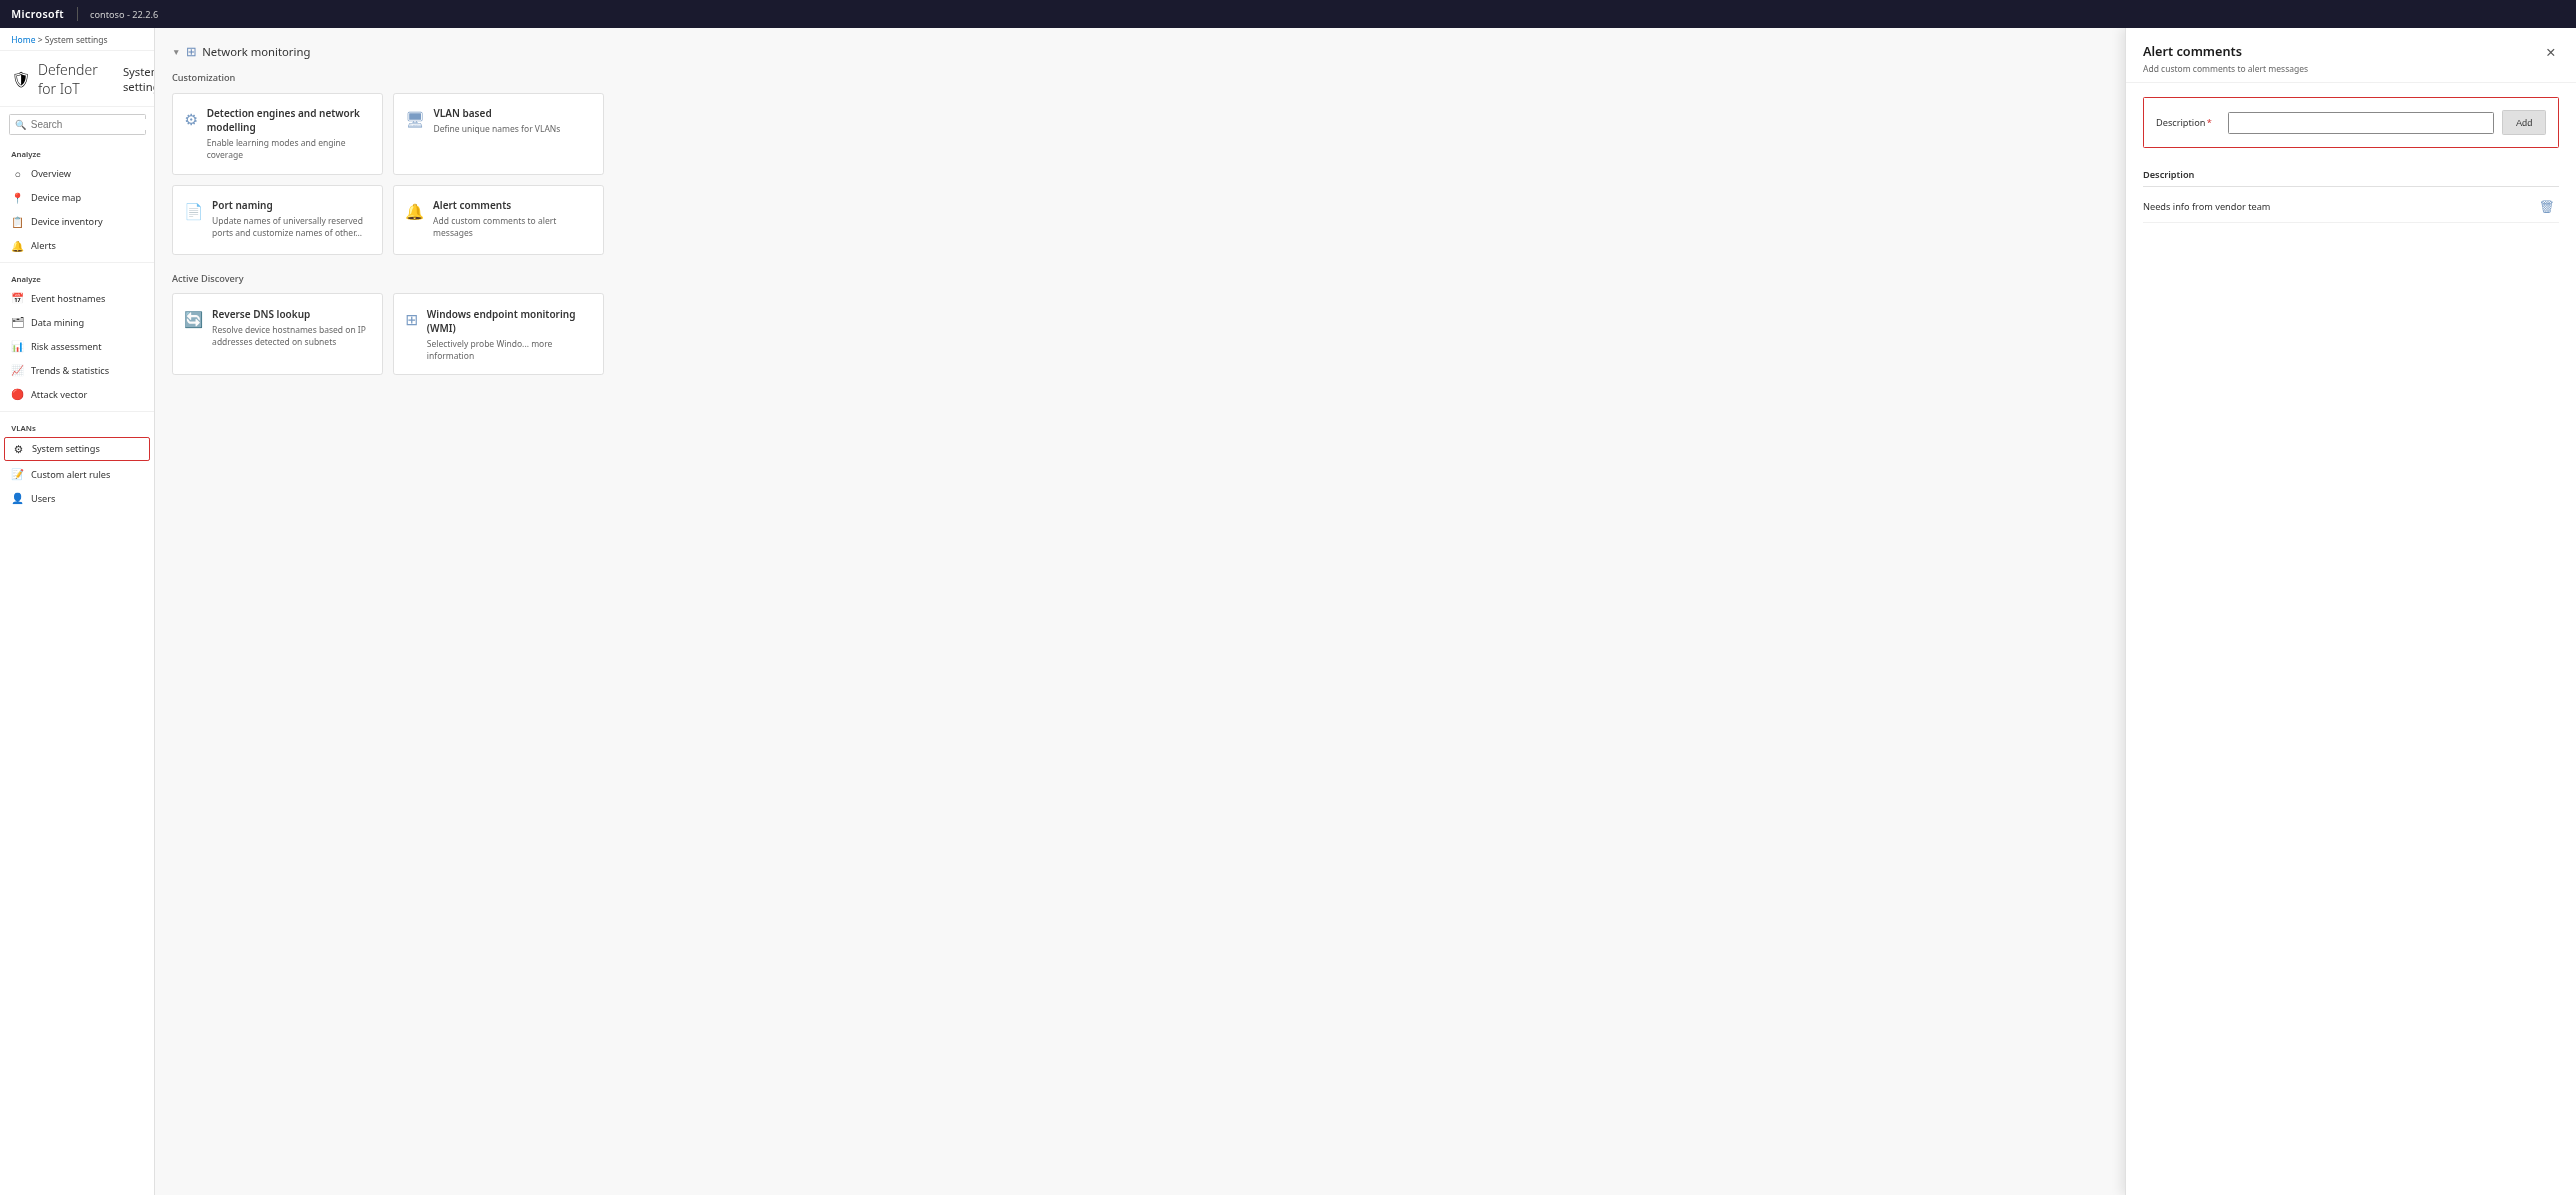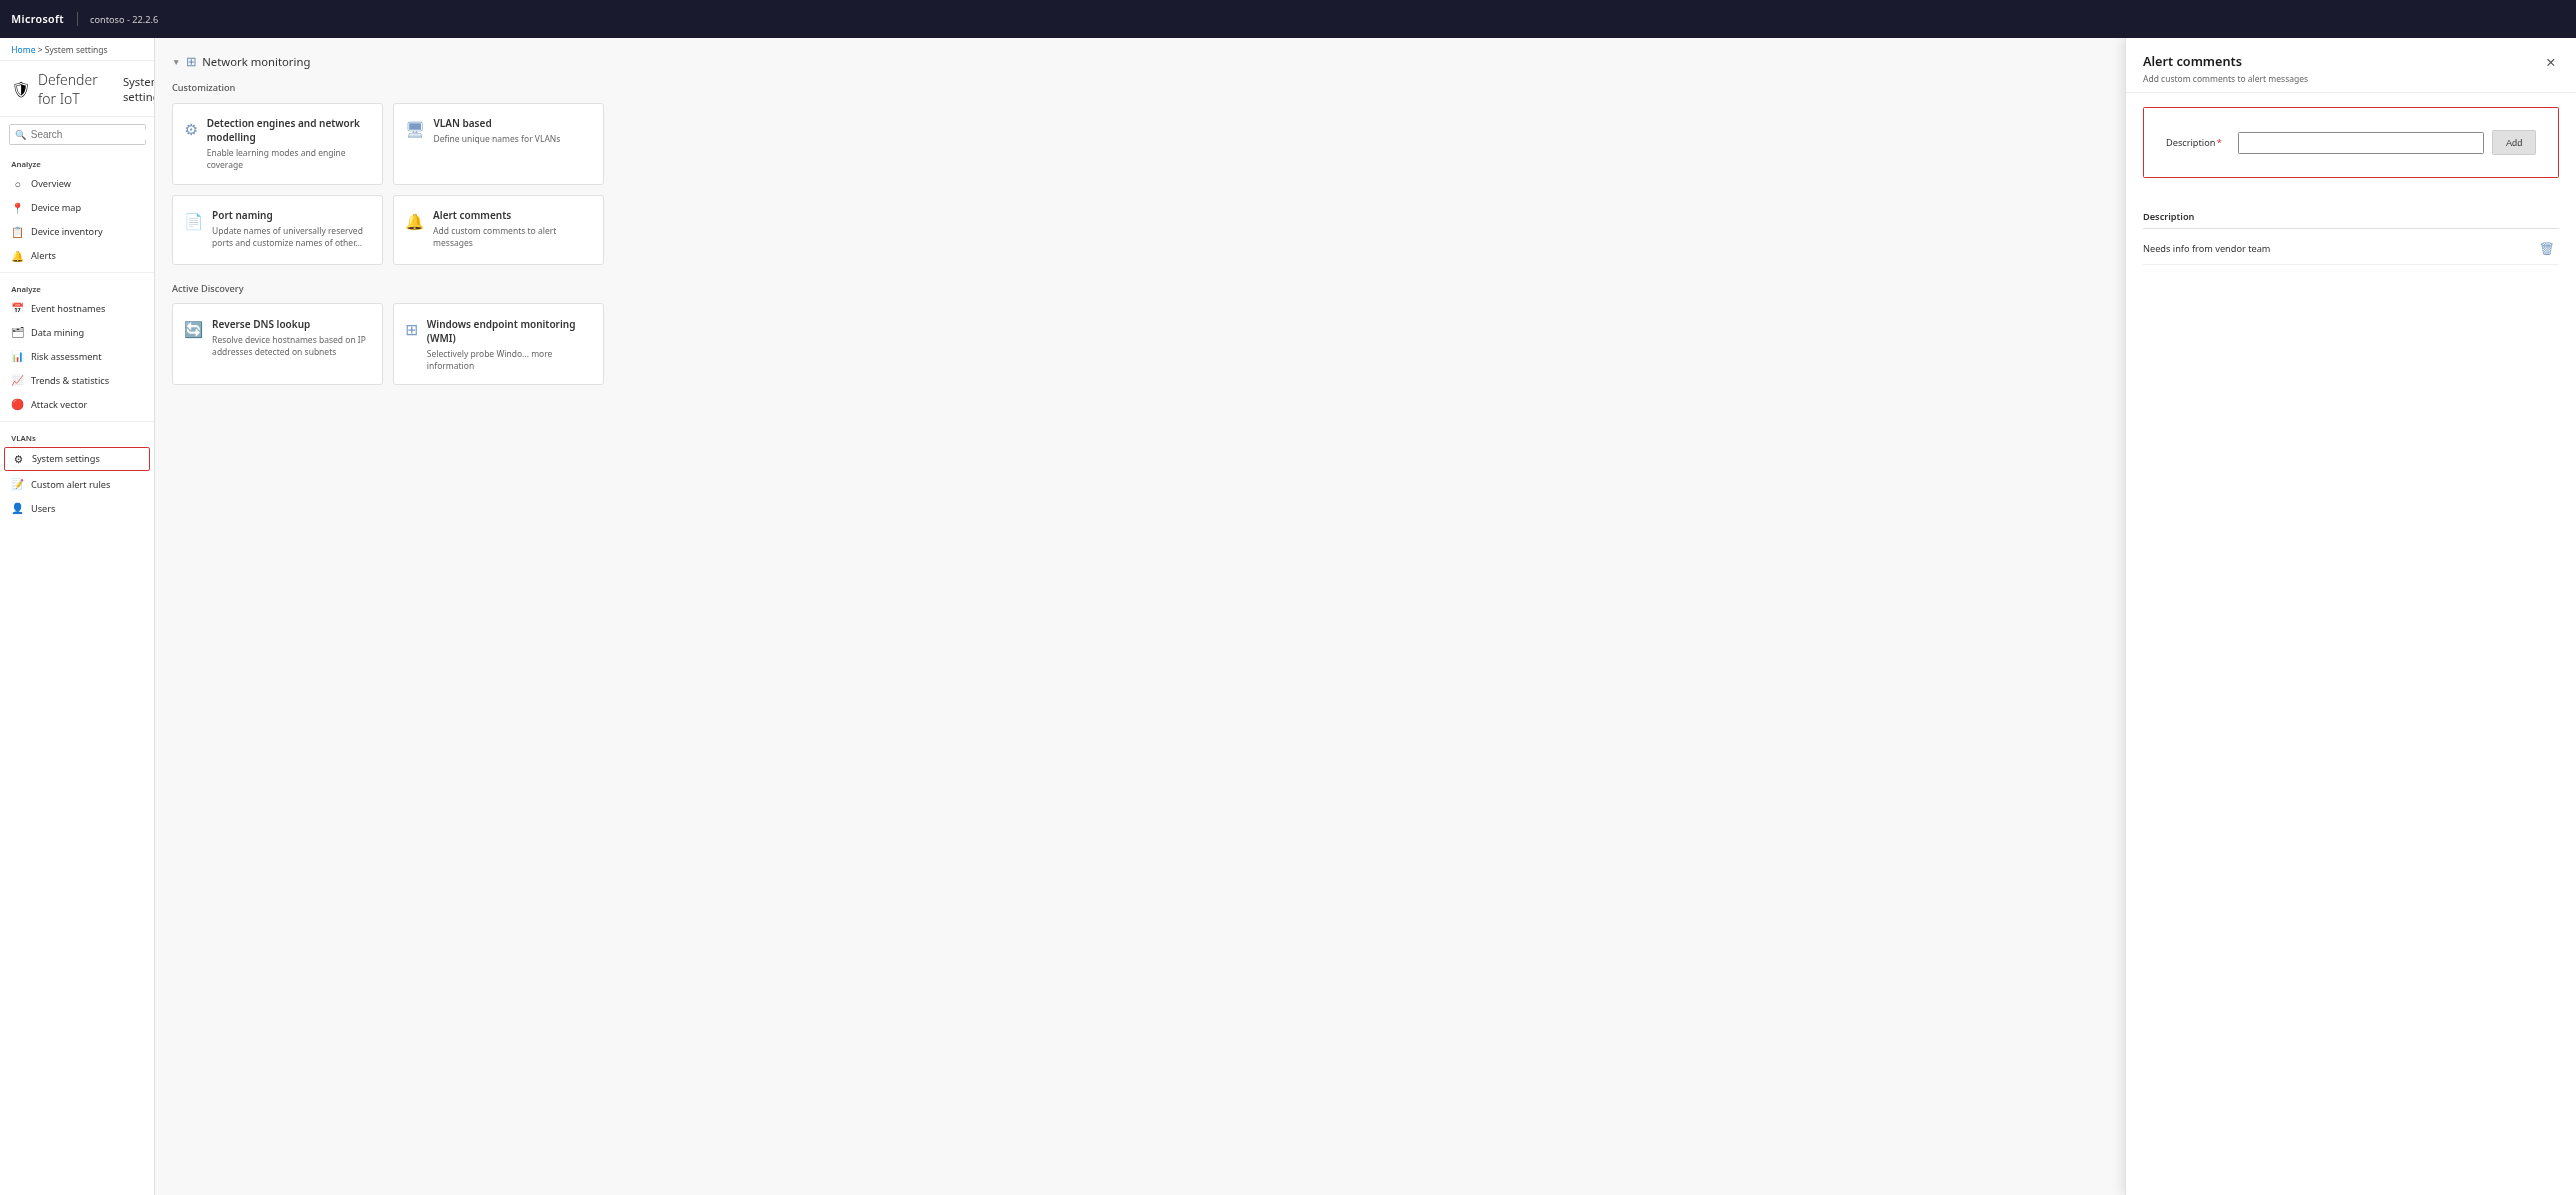--- a/index.html
+++ b/index.html
@@ -5,21 +5,21 @@
     * { box-sizing: border-box; margin: 0; padding: 0; }
     body { font-family: 'Segoe UI', system-ui, sans-serif; font-size: 9.2px; background: #f3f2f1; display: flex; flex-direction: column; height: 100vh; overflow: hidden; }
 
     
     .topbar {
       background: #1a1a2e;
       color: white;
       display: flex;
       align-items: center;
       padding: 0 11.3px;
-      height: 38px;
+      height: 28px;
       gap: 8.5px;
       flex-shrink: 0;
     }
     .topbar-microsoft { font-weight: 600; font-size: 10.6px; letter-spacing: 0.4px; }
     .topbar-divider { width: 0.7px; height: 14px; background: #555; margin: 0 4.2px; }
     .topbar-app { font-size: 9.2px; color: #ccc; }
 
     
     .main-layout {
       display: flex;
@@ -177,22 +177,22 @@
     .panel-title { font-size: 12.7px; font-weight: 600; color: #1a1a1a; }
     .panel-subtitle { font-size: 8.5px; color: #666; margin-top: 2.8px; }
     .panel-close { cursor: pointer; font-size: 12.7px; color: #555; background: none; border: none; padding: 2.8px; }
 
     .panel-body { flex: 1; padding: 14px 17px; overflow-y: auto; }
 
     .form-row {
       display: flex;
       align-items: center;
       gap: 8.5px;
-      margin-bottom: 26px;
-      padding: 22px;
+      margin-bottom: 14px;
+      padding: 12px;
       border: 1.4px solid #d32f2f;
       border-radius: 1.4px;
     }
 
     .form-label { font-size: 9.2px; color: #333; min-width: 63px; }
     .form-label .required { color: #d32f2f; margin-left: 1.4px; }
 
     .form-input {
       flex: 1;
       border: 0.7px solid #888;

